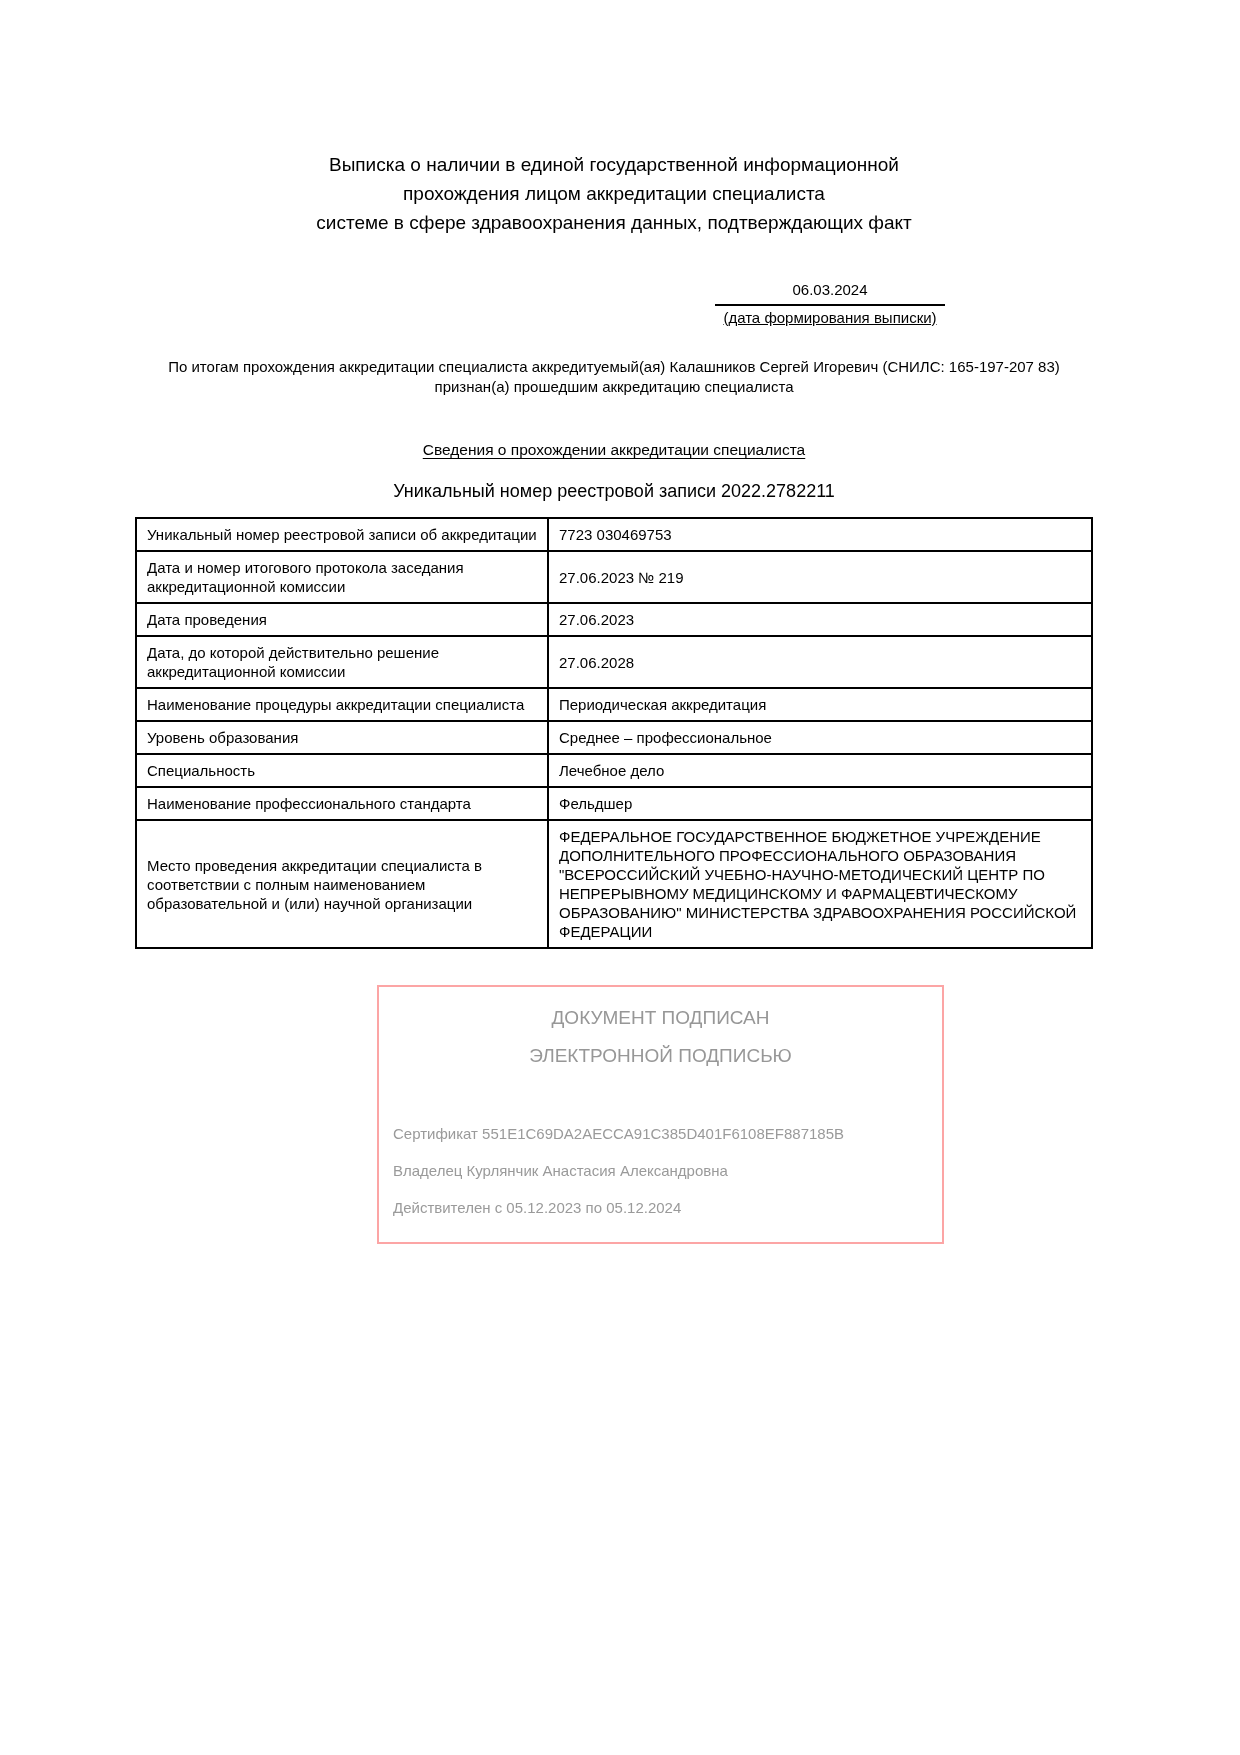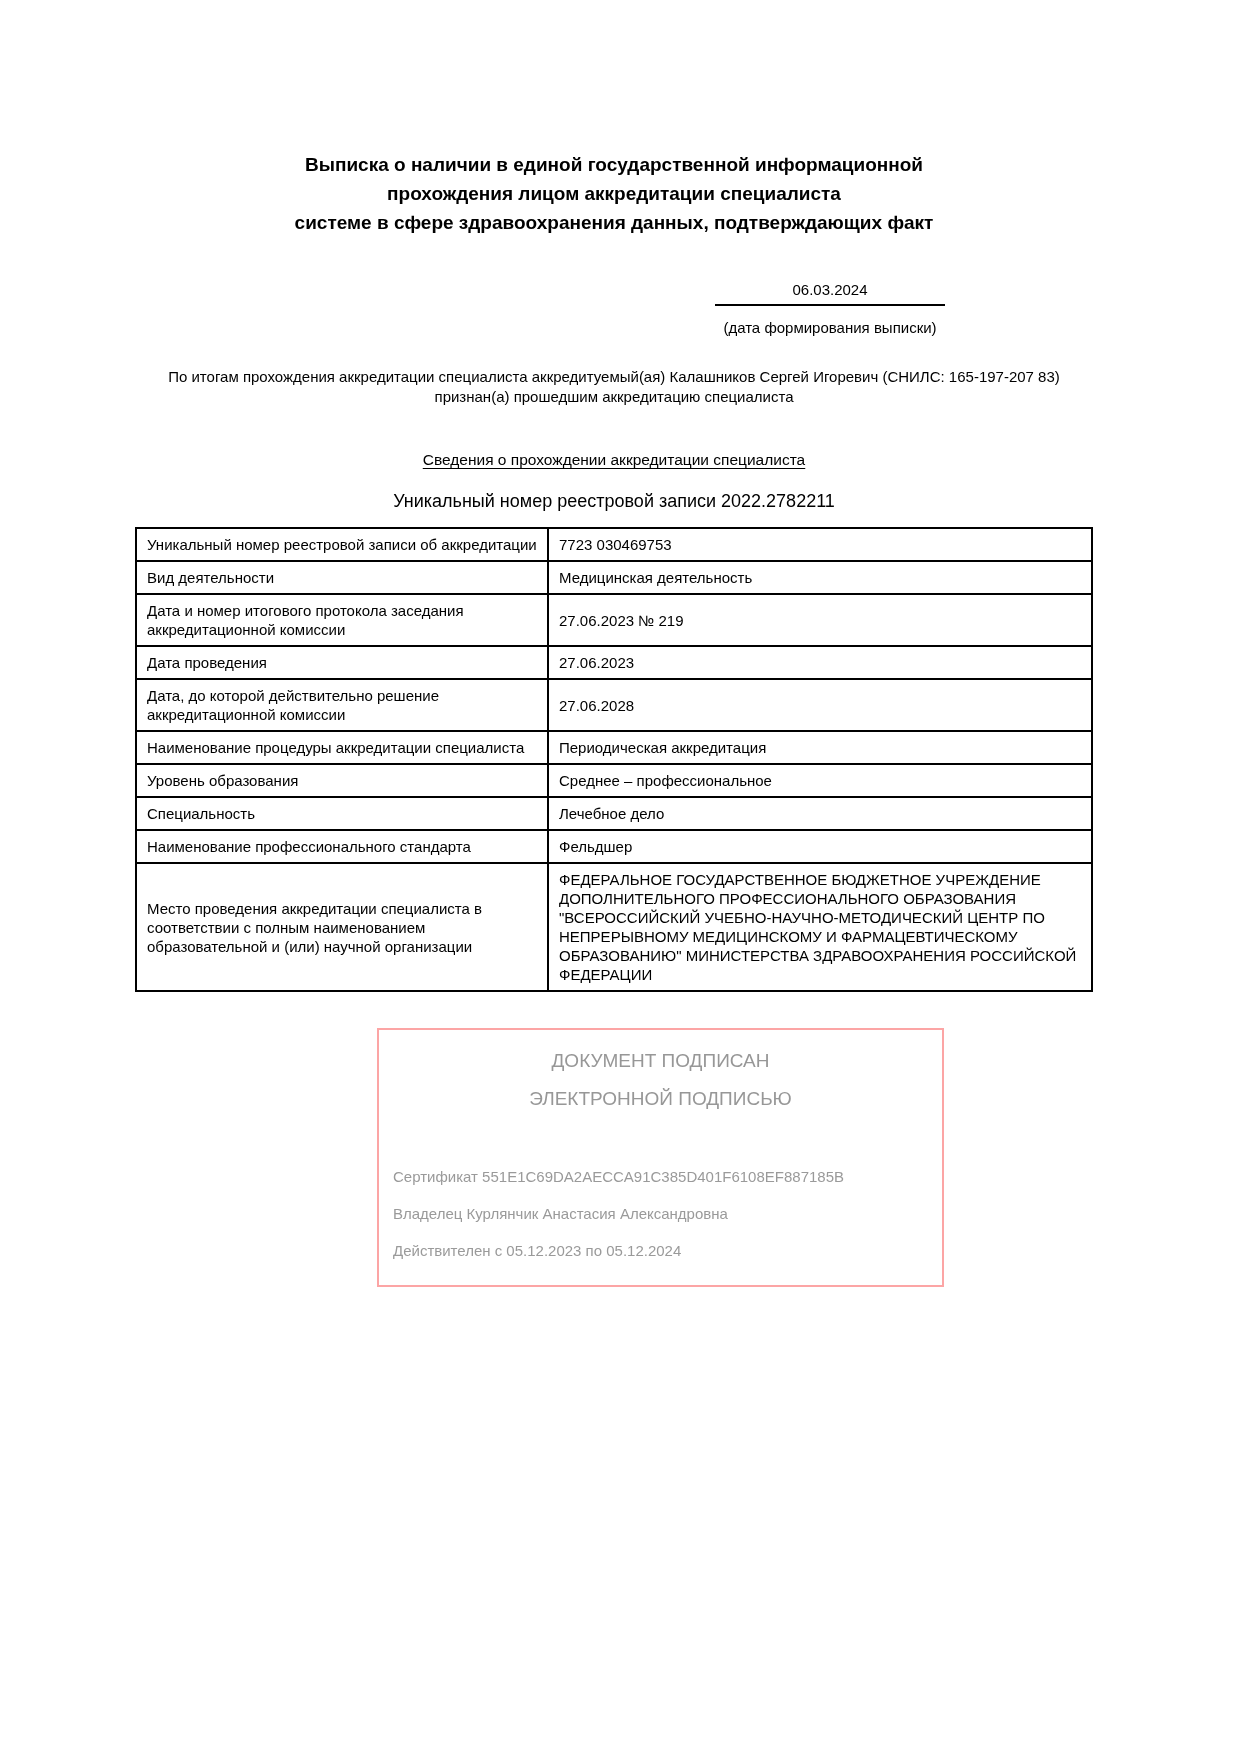--- a/index.html
+++ b/index.html
@@ -18,38 +18,39 @@
   .doc {
     position: absolute;
     left: 135px;
     top: 0;
     width: 958px;
   }
   .doc-title {
     margin-top: 150px;
     text-align: center;
     font-size: 19px;
-    font-weight: bold;
+    font-weight: normal;
     line-height: 29px;
   }
   .date-block {
     width: 230px;
     margin: 44px 148px 0 auto;
     text-align: center;
     font-size: 15px;
     line-height: 18px;
   }
   .date-value {
     display: block;
     border-bottom: 2px solid #000000;
     padding-bottom: 5px;
   }
   .date-caption {
     display: block;
-    padding-top: 13px;
+    padding-top: 3px;
+    text-decoration: underline;
   }
   .intro {
     margin-top: 30px;
     text-align: center;
     font-size: 15px;
     line-height: 20px;
   }
   .section-heading {
     margin-top: 44px;
     text-align: center;
@@ -126,24 +127,20 @@
 
   <div class="reg-heading">Уникальный номер реестровой записи 2022.2782211</div>
 
   <table class="acc-table">
     <tbody>
       <tr>
         <td class="cell-label">Уникальный номер реестровой записи об аккредитации</td>
         <td class="cell-value">7723 030469753</td>
       </tr>
       <tr>
-        <td class="cell-label">Вид деятельности</td>
-        <td class="cell-value">Медицинская деятельность</td>
-      </tr>
-      <tr>
         <td class="cell-label">Дата и номер итогового протокола заседания аккредитационной комиссии</td>
         <td class="cell-value">27.06.2023 № 219</td>
       </tr>
       <tr>
         <td class="cell-label">Дата проведения</td>
         <td class="cell-value">27.06.2023</td>
       </tr>
       <tr>
         <td class="cell-label">Дата, до которой действительно решение аккредитационной комиссии</td>
         <td class="cell-value">27.06.2028</td>

